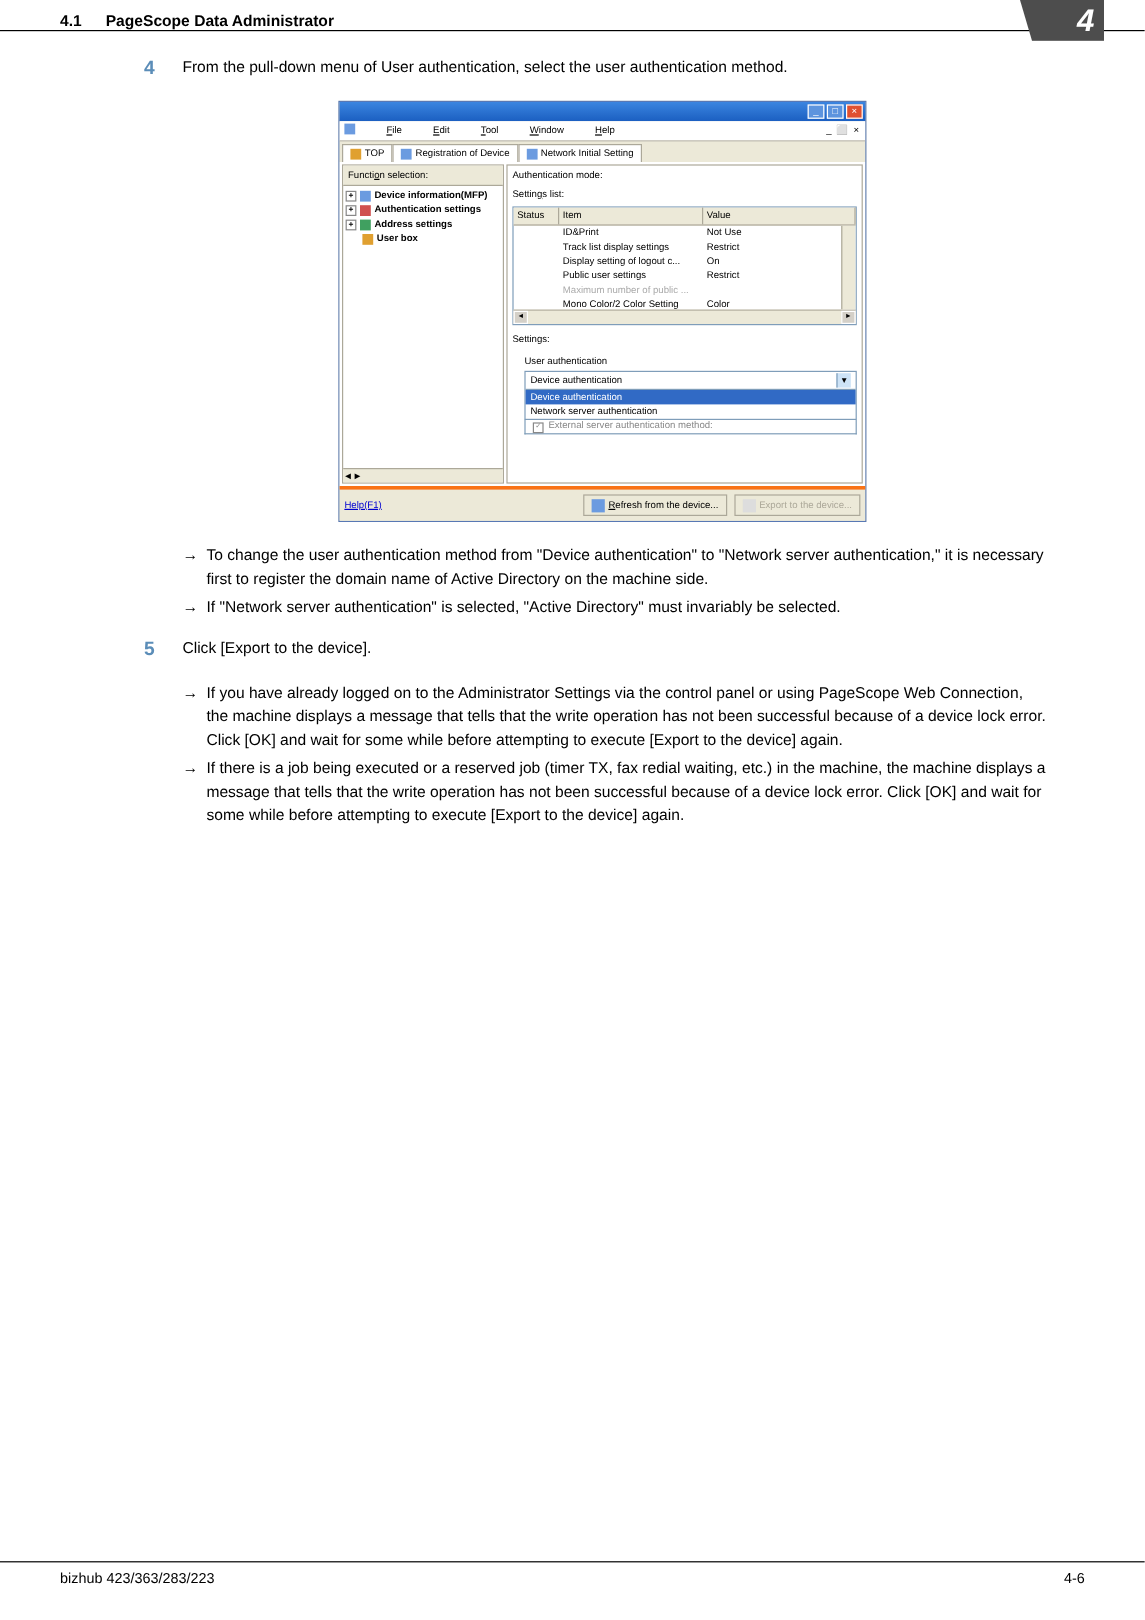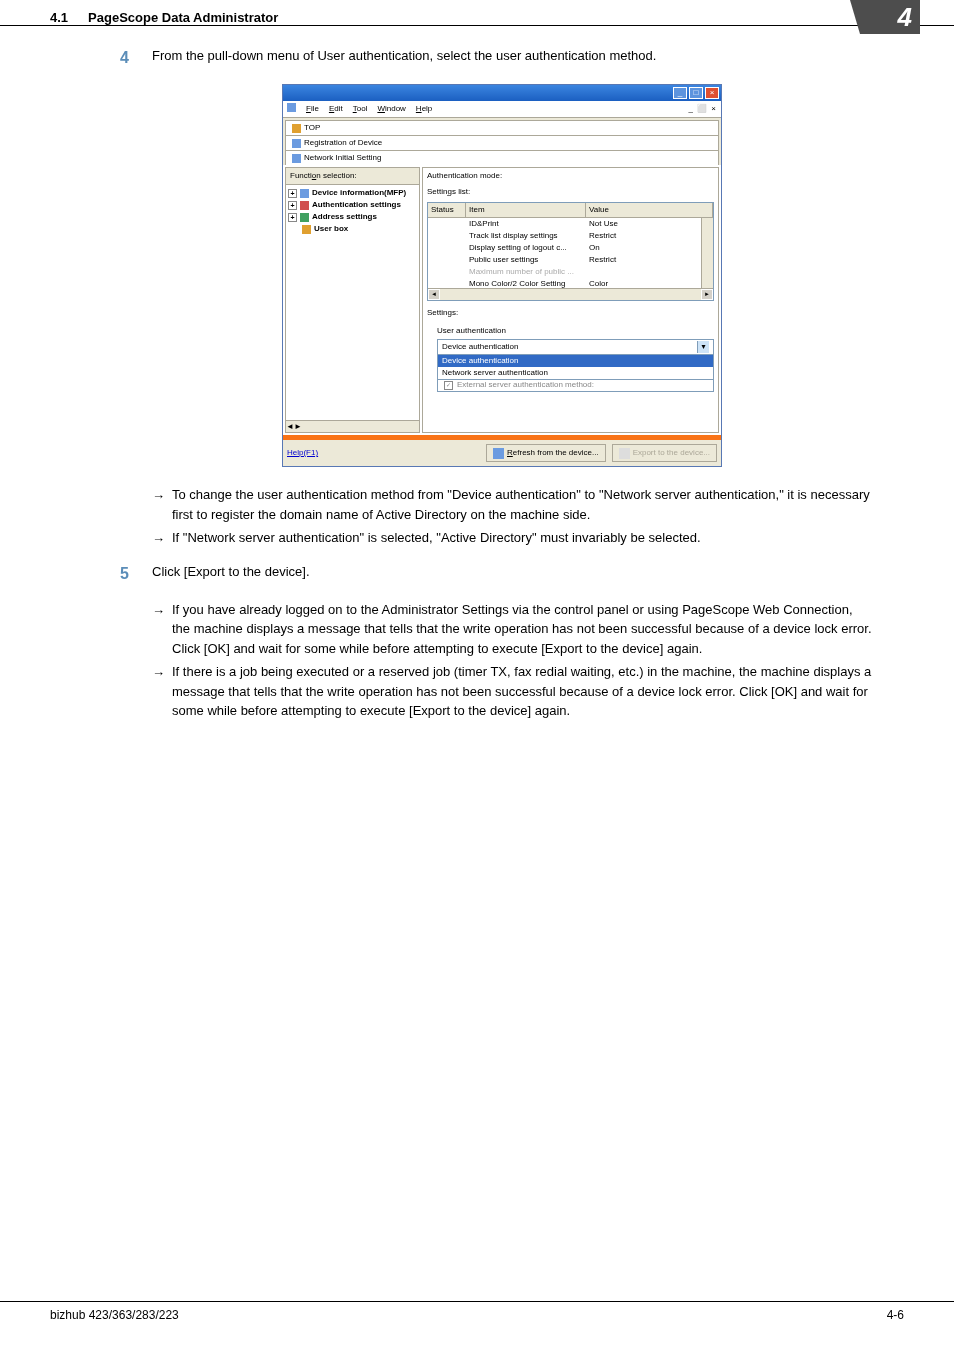--- a/index.html
+++ b/index.html
@@ -62,24 +62,24 @@
       height: 16px;
       background: linear-gradient(to bottom, #3b85e0, #1b5fc1);
       display: flex;
       justify-content: flex-end;
       align-items: center;
       padding: 0 2px;
       gap: 2px;
     }
     .titlebar .tb-btn { width: 14px; height: 12px; background: #5d94de; border: 1px solid #fff; font-size: 8px; text-align: center; line-height: 10px; color: #fff; }
     .titlebar .tb-close { background: #e05030; }
-    .menubar { background: #fff; padding: 2px 4px; display: flex; gap: 10px; color: #000; border-bottom: 1px solid #aca899; }
+    .menubar { background: #fff; padding: 2px 4px; display: flex; gap: 26px; color: #000; border-bottom: 1px solid #aca899; }
     .menubar span { cursor: default; }
     .menubar-restore { margin-left: auto; font-size: 8px; letter-spacing: 1px;}
-    .tab-row { display: flex; background: #ece9d8; padding: 2px 2px 0 2px; gap: 0px; flex-direction: column; }
+    .tab-row { display: flex; background: #ece9d8; padding: 2px 2px 0 2px; gap: 0px; }
     .tabx { border: 1px solid #aca899; border-bottom: none; background: #fff; padding: 1px 6px; font-size: 8px; display: flex; align-items: center; gap: 3px;}
     .tabx .dot { width: 9px; height: 9px; display: inline-block; }
     .content-row { display: flex; height: 270px; background: #fff; }
     .left-pane { width: 135px; border: 1px solid #aca899; margin: 2px; display: flex; flex-direction: column; }
     .pane-hdr { background: #ece9d8; padding: 2px 4px; border-bottom: 1px solid #aca899; }
     .tree { padding: 2px 2px; flex: 1; line-height: 1.5; overflow: hidden; font-weight: bold;}
     .tree-item { display: flex; align-items: center; gap: 3px; white-space: nowrap;}
     .tree-indent { padding-left: 14px; }
     .icon-sq { width: 9px; height: 9px; display: inline-block; flex-shrink:0;}
     .icon-blue { background: #6b9be0; }
@@ -108,21 +108,21 @@
     .dropdown-open { border: 1px solid #7f9db9; margin-top: 2px; position: relative; background: #fff;}
     .dropdown-field { padding: 1px 4px; display: flex; justify-content: space-between;}
     .dd-arrow { width: 12px; background: #cde3f7; border-left: 1px solid #7f9db9; text-align: center;}
     .dd-list { border-top: 1px solid #7f9db9; }
     .dd-list div { padding: 0px 4px; }
     .dd-selected { background: #316ac5; color: #fff; }
     .hidden-row { padding: 0 6px; color: #888;}
     .hidden-glyph{ display:inline-block; border:1px solid #888; width:9px; height:9px; font-size:6px; text-align:center; line-height:7px; margin-right:4px;}
     .scroll-spacer{ flex:1; }
     .left-hscroll{ height: 12px; background:#ece9d8; border-top:1px solid #aca899; display:flex;}
-    .bottom-bar { background: #ece9d8; padding: 4px; display: flex; align-items: center; gap: 6px; border-top: 5px solid #f97316;}
+    .bottom-bar { background: #ece9d8; padding: 4px; display: flex; align-items: center; gap: 6px; border-top: 3px solid #f97316;}
     .help-link { color: #0000d0; text-decoration: underline; }
     .bb-btn { border: 1px solid #aca899; background: #ece9d8; padding: 2px 6px; display: flex; align-items: center; gap: 3px; }
     .bb-disabled { color: #aca899; }
     .bb-icon{ width:11px; height:11px; display:inline-block;}
     .arrow-bullet { display: flex; margin-bottom: 4px; }
     .arrow-bullet .arr { width: 20px; flex-shrink: 0; font-weight: bold; color: #000; }
     .arrow-bullet .txt { flex: 1; }
     .sub-list { padding-left: 22px; margin-bottom: 14px; }
     .step-block { margin-bottom: 12px; }
     .footer { position: absolute; bottom: 28px; left: 0; right: 0; border-top: 1px solid #000; padding: 6px 50px 0 50px; display: flex; justify-content: space-between; font-size: 12px; }

